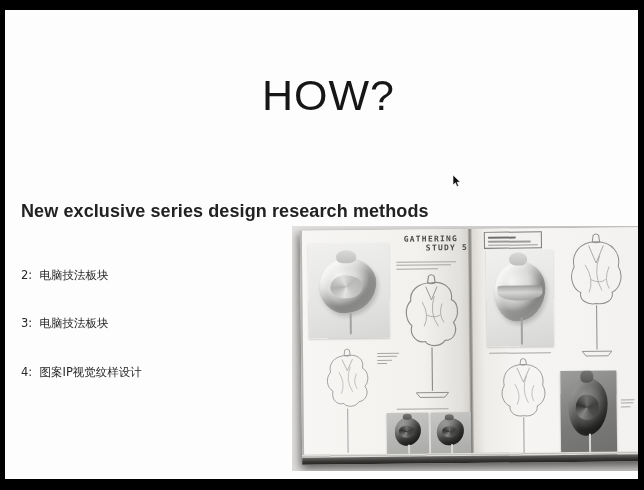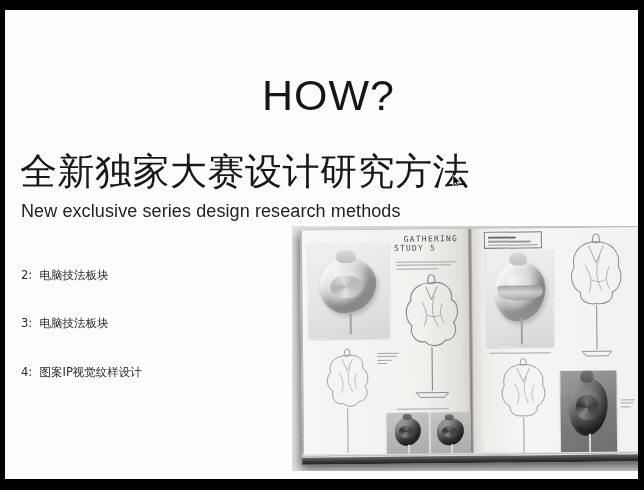--- a/index.html
+++ b/index.html
@@ -17,32 +17,33 @@
     position:absolute;top:64px;left:0;right:22px;text-align:center;
     font-size:43px;font-weight:300;letter-spacing:1px;color:#161616;line-height:1;padding-left:36px;
   }
   .heading-zh{
     position:absolute;left:15px;top:141px;
     font-size:37px;font-weight:400;letter-spacing:0.5px;color:#181818;line-height:1.15;
     font-family:"DejaVu Sans","Liberation Sans",sans-serif;
   }
   .heading-en{
     position:absolute;left:16px;top:191px;
-    font-size:18px;font-weight:400;color:#222;letter-spacing:0.1px;
+    font-size:18px;font-weight:700;color:#222;letter-spacing:0.1px;
   }
   .methods-list{
     position:absolute;left:16px;top:224px;
     font-size:11.5px;color:#282828;line-height:16.3px;white-space:pre;
     font-family:"DejaVu Sans","Liberation Sans",sans-serif;
   }
   
   .photo{
     position:absolute;left:287px;top:216px;width:346px;height:245px;
     background:linear-gradient(115deg,#e2e1df 0%,#d6d5d3 45%,#c6c5c3 100%);
     overflow:hidden;
+    font-weight:bold;
   }
   .book{
     position:absolute;left:9px;top:3px;width:344px;height:234px;
     transform:rotate(-0.6deg);transform-origin:50% 50%;
     background:#f4f3f1;
     box-shadow:0 5px 9px rgba(0,0,0,0.45),-4px 2px 6px rgba(0,0,0,0.18);
   }
   .page-l{position:absolute;left:0;top:0;width:170px;bottom:7px;
     background:linear-gradient(90deg,#f7f6f4 0%,#f2f1ee 70%,#e2e0dc 93%,#cfccc7 100%);
     border-left:2px solid #b7b5b2;}
@@ -79,41 +80,40 @@
   .drape-dk::after{background:conic-gradient(from 140deg,#4a4a48,#8b8b89,#2c2c2a,#6e6e6c,#3c3c3a,#4a4a48);opacity:.9;}
   .pole{position:absolute;left:50%;width:2px;background:#a3a3a1;}
   .pole-light{background:#d8d8d6;}
   
   .sketch{position:absolute;}
   .sketch svg{width:100%;height:100%;display:block;}
   
   .gathering-title{position:absolute;left:94px;top:5px;width:74px;
     font-size:8px;letter-spacing:1.2px;color:#4c4c4a;line-height:1.15;
     font-family:"DejaVu Sans Mono","Liberation Mono",monospace;text-align:center;}
-  .gathering-title .l2{display:block;text-align:left;padding-right:6px;}
+  .gathering-title .l2{display:block;text-align:right;}
   .scribble{position:absolute;}
   .scribble i{display:block;height:1px;background:#a6a6a4;margin:2.5px 0;border-radius:1px;}
   .scribble i:nth-child(2){width:92%;}
   .scribble i:nth-child(3){width:70%;}
   .scribble i:nth-child(4){width:45%;}
   .label-box{position:absolute;left:184px;top:3px;width:58px;height:17px;
     border:1px solid #7c7c7a;background:#f2f1ef;box-sizing:border-box;padding:2px 3px;}
   .label-box i{display:block;height:1.5px;background:#9b9b99;margin:2px 0;border-radius:1px;}
   .label-box i:first-child{background:#6f6f6d;width:55%;height:2px;}
   .label-box i:nth-child(2){width:85%;}
   
   .cursor{position:absolute;left:447px;top:164px;width:9px;height:13px;}
 </style>
 </head>
 <body>
 
 <div class="slide">
 
   <div class="how-title">HOW?</div>
-  <div class="heading-zh">全新独家大赛设计研究方法</div>
   <div class="heading-en">New exclusive series design research methods</div>
 
   <div class="methods-list">
     <div>2:  电脑技法板块</div>
     <div>3:  电脑技法板块</div>
     <div>4:  图案IP视觉纹样设计</div>
     
     
     
   </div>

